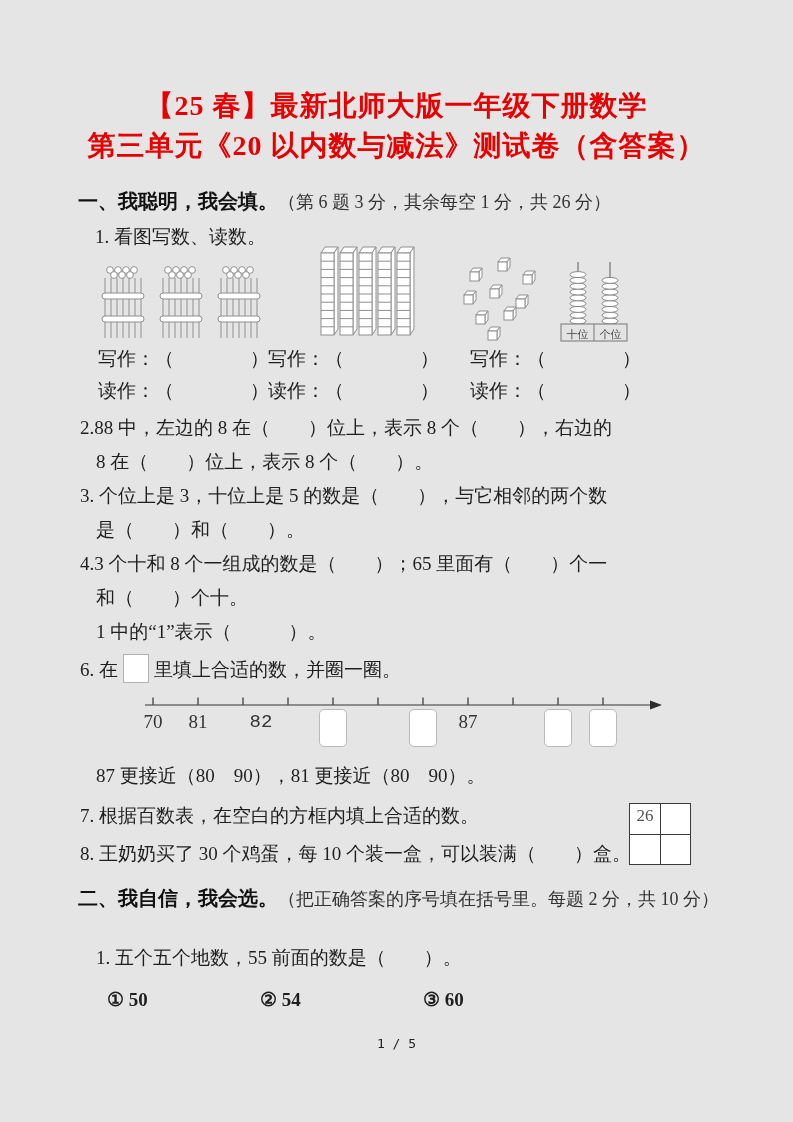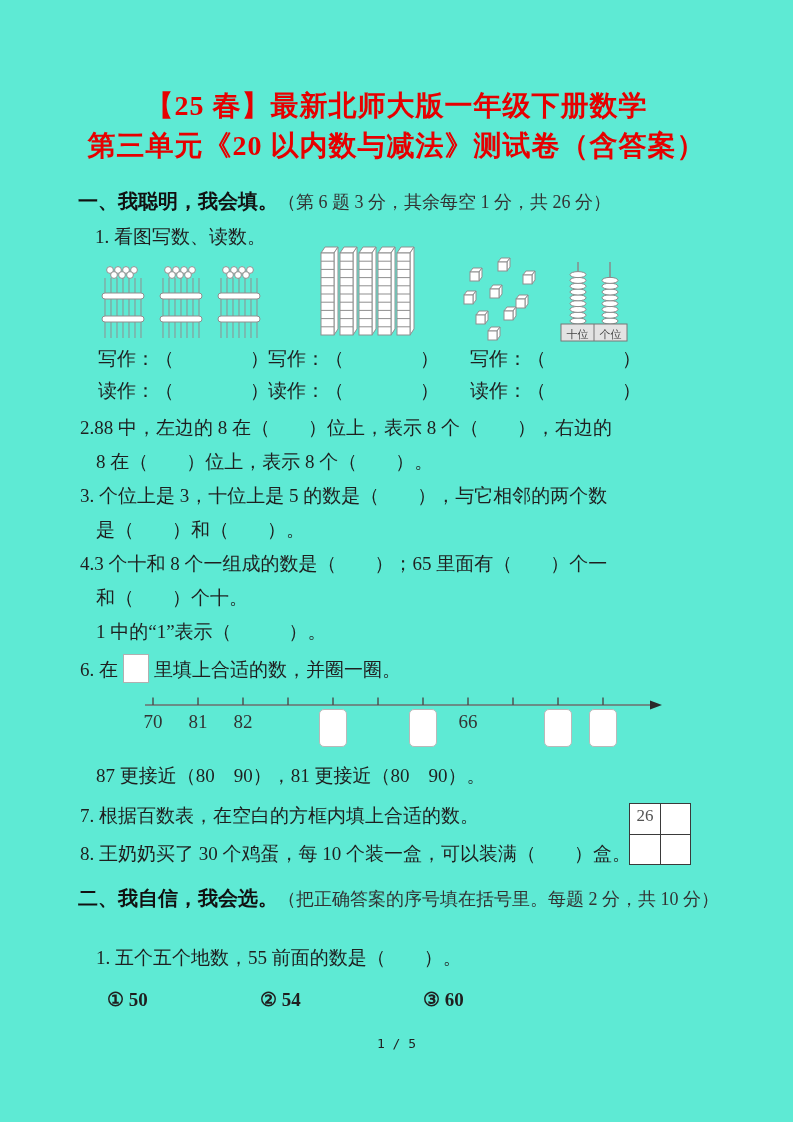--- a/index.html
+++ b/index.html
@@ -1,16 +1,16 @@
 <!DOCTYPE html>
 <html><head>
 <meta charset="utf-8">
 <style>
   html,body{margin:0;padding:0;background:#fff;}
-  .page{position:relative;width:793px;height:1122px;background:#5eead4;overflow:hidden;
+  .page{position:relative;width:793px;height:1122px;background:#e5e5e5;overflow:hidden;
         font-family:"Liberation Serif", serif;color:#1f1f1f;}
   
   .title{padding-top:86px;text-align:center;color:#e60000;
          font-weight:900;font-size:28px;line-height:40px;letter-spacing:1px;
          font-family:"Liberation Serif", serif;}
   
   .sec-head{margin:22px 0 0 78px;font-size:20px;line-height:27px;white-space:nowrap;}
   .sec-bold{font-family:"Liberation Sans", sans-serif;font-weight:bold;color:#111;}
   .sec-note{font-size:18px;color:#333;}
   
@@ -303,24 +303,24 @@
         <line x1="233" y1="2.5" x2="233" y2="10" stroke="#4a4a4a" stroke-width="1.4"></line>
         <line x1="278" y1="2.5" x2="278" y2="10" stroke="#4a4a4a" stroke-width="1.4"></line>
         <line x1="323" y1="2.5" x2="323" y2="10" stroke="#4a4a4a" stroke-width="1.4"></line>
         <line x1="368" y1="2.5" x2="368" y2="10" stroke="#4a4a4a" stroke-width="1.4"></line>
         <line x1="413" y1="2.5" x2="413" y2="10" stroke="#4a4a4a" stroke-width="1.4"></line>
         <line x1="458" y1="2.5" x2="458" y2="10" stroke="#4a4a4a" stroke-width="1.4"></line>
       </svg>
     <div id="nl-items">
         <span class="nl-label" style="left: 8px;">70</span>
         <span class="nl-label" style="left: 53px;">81</span>
-        <span class="nl-label" style="left: 98px;">82</span>
+        <span class="nl-label" style="left: 116px; font-family: Liberation Mono, monospace;">82</span>
         <div class="nl-box" style="left: 188px;"></div>
         <div class="nl-box" style="left: 278px;"></div>
-        <span class="nl-label" style="left: 323px;">66</span>
+        <span class="nl-label" style="left: 323px;">87</span>
         <div class="nl-box" style="left: 413px;"></div>
         <div class="nl-box" style="left: 458px;"></div>
       </div>
   </div>
 
   <div class="qline cont mt4">87 更接近（80　90），81 更接近（80　90）。</div>
 
   <div class="qline mt6">7. 根据百数表，在空白的方框内填上合适的数。</div>
   <div class="qline mt4">8. 王奶奶买了 30 个鸡蛋，每 10 个装一盒，可以装满（　　）盒。</div>
 

